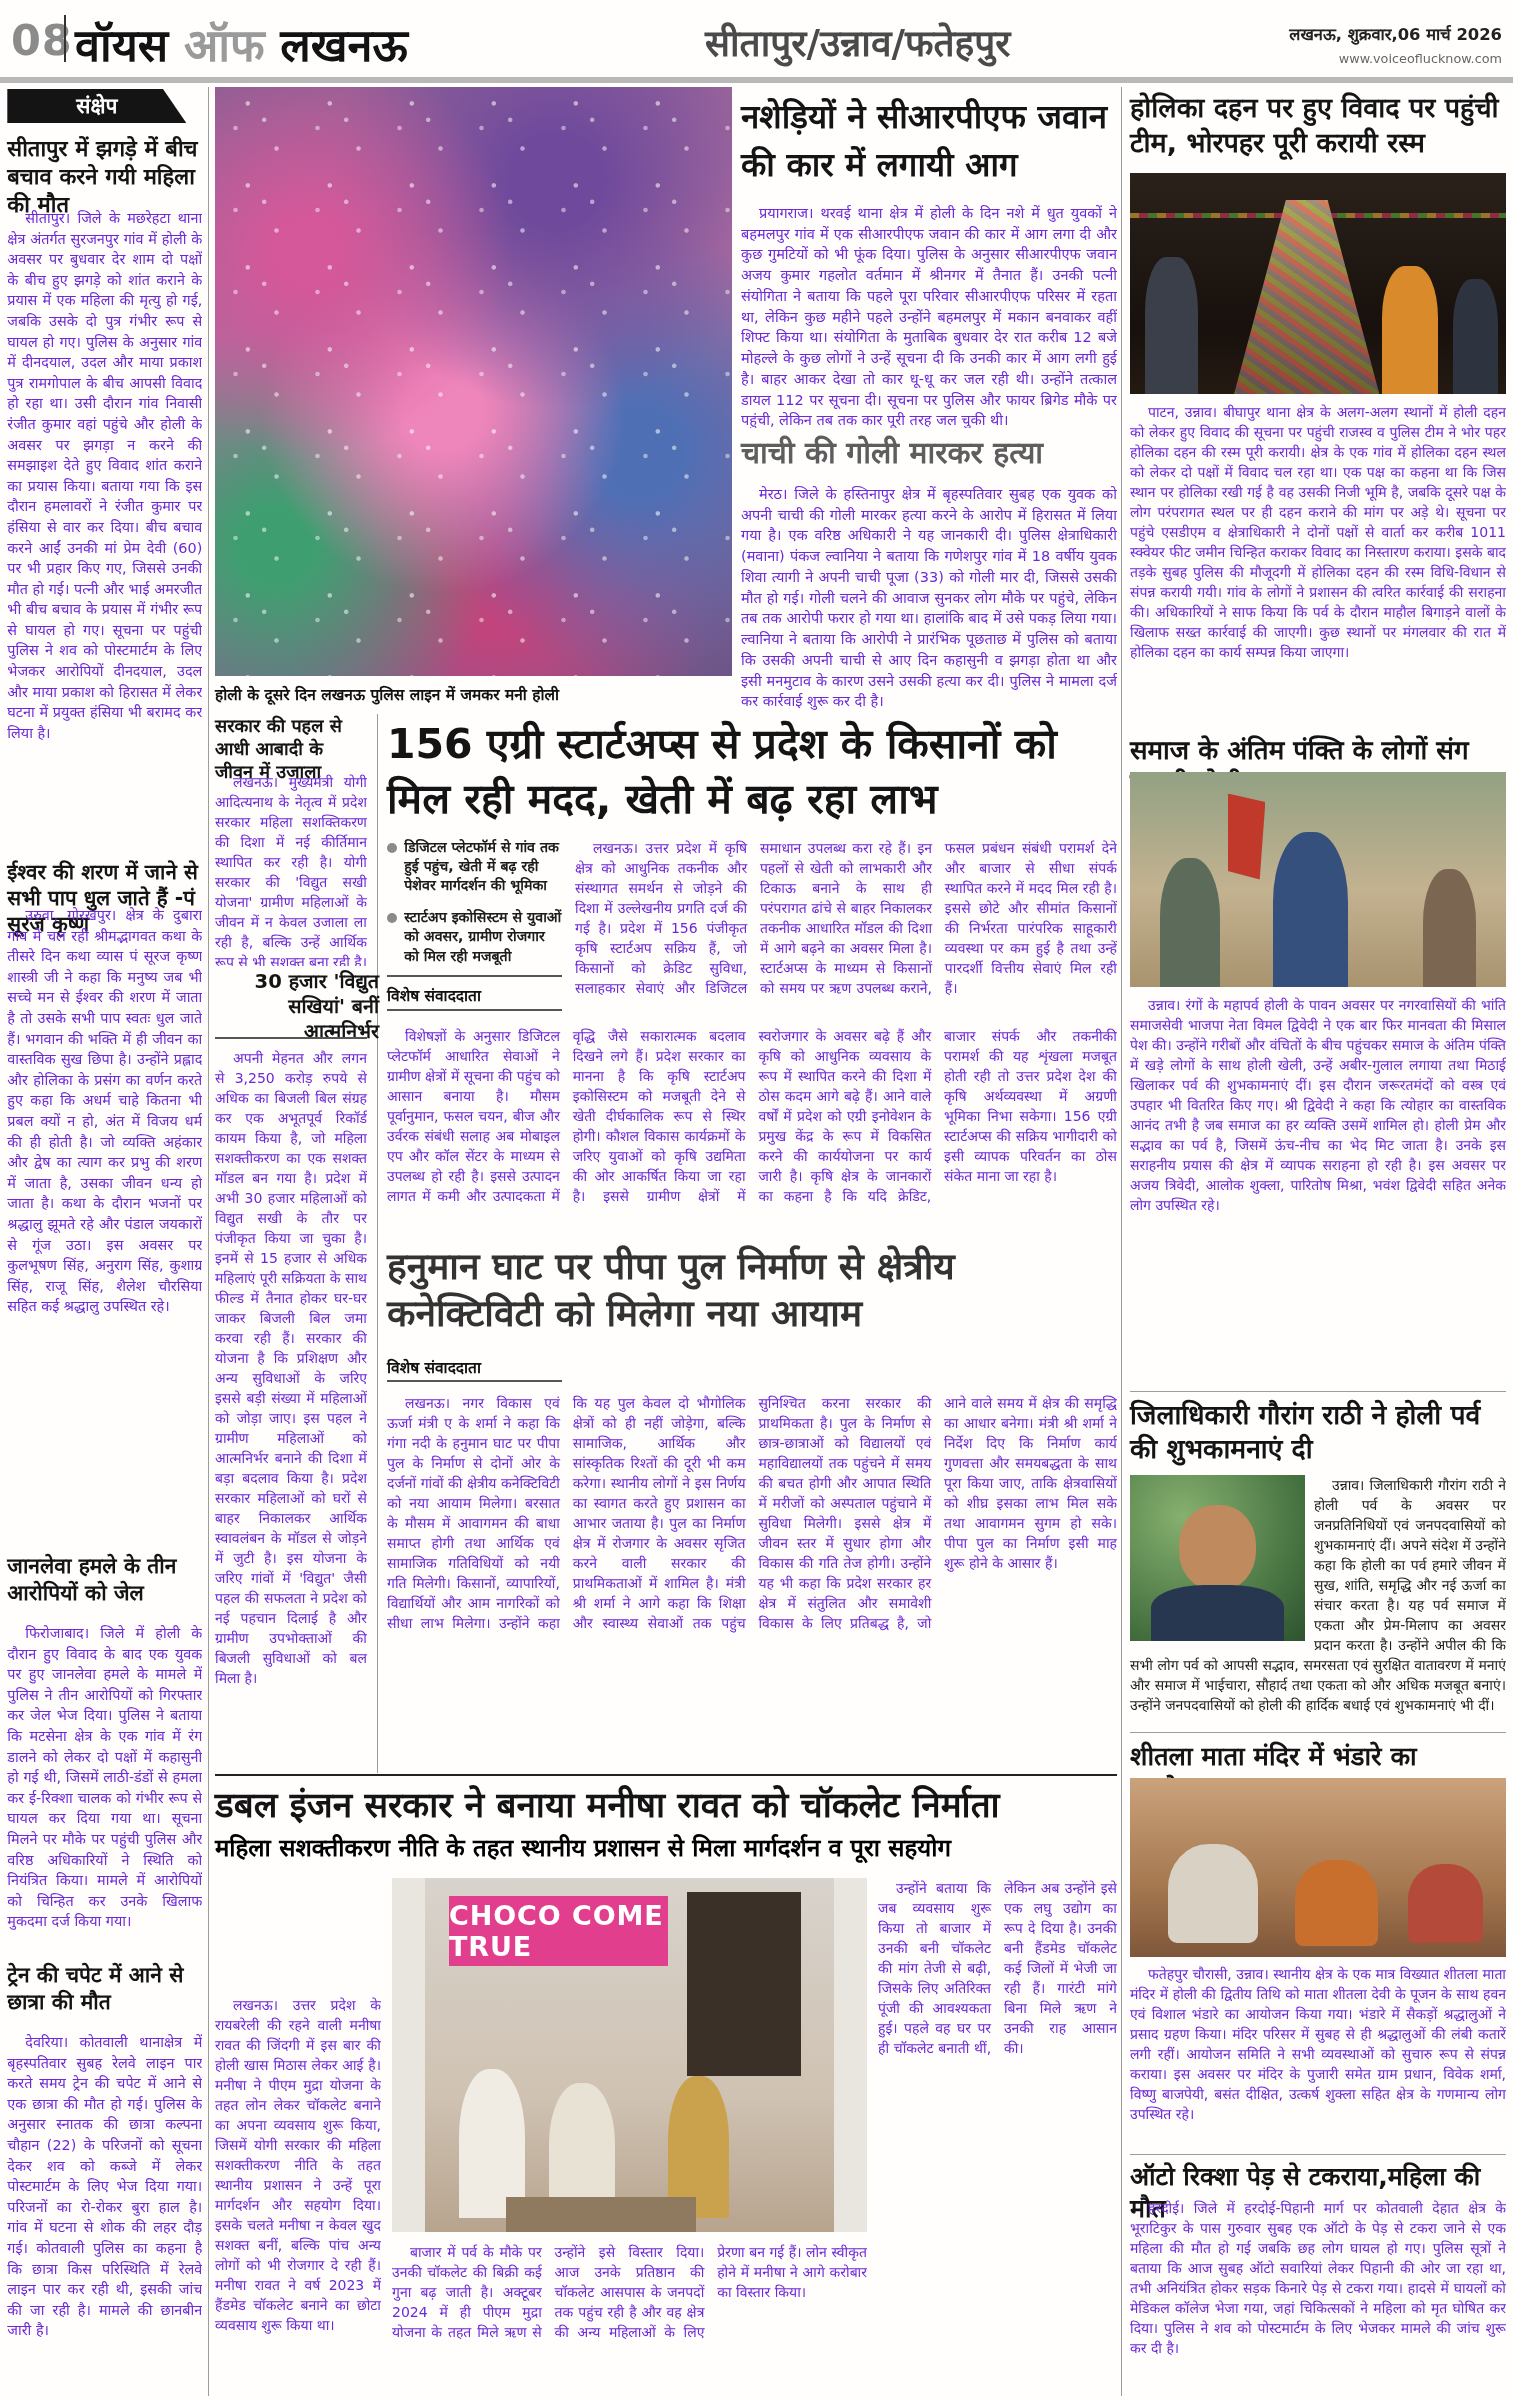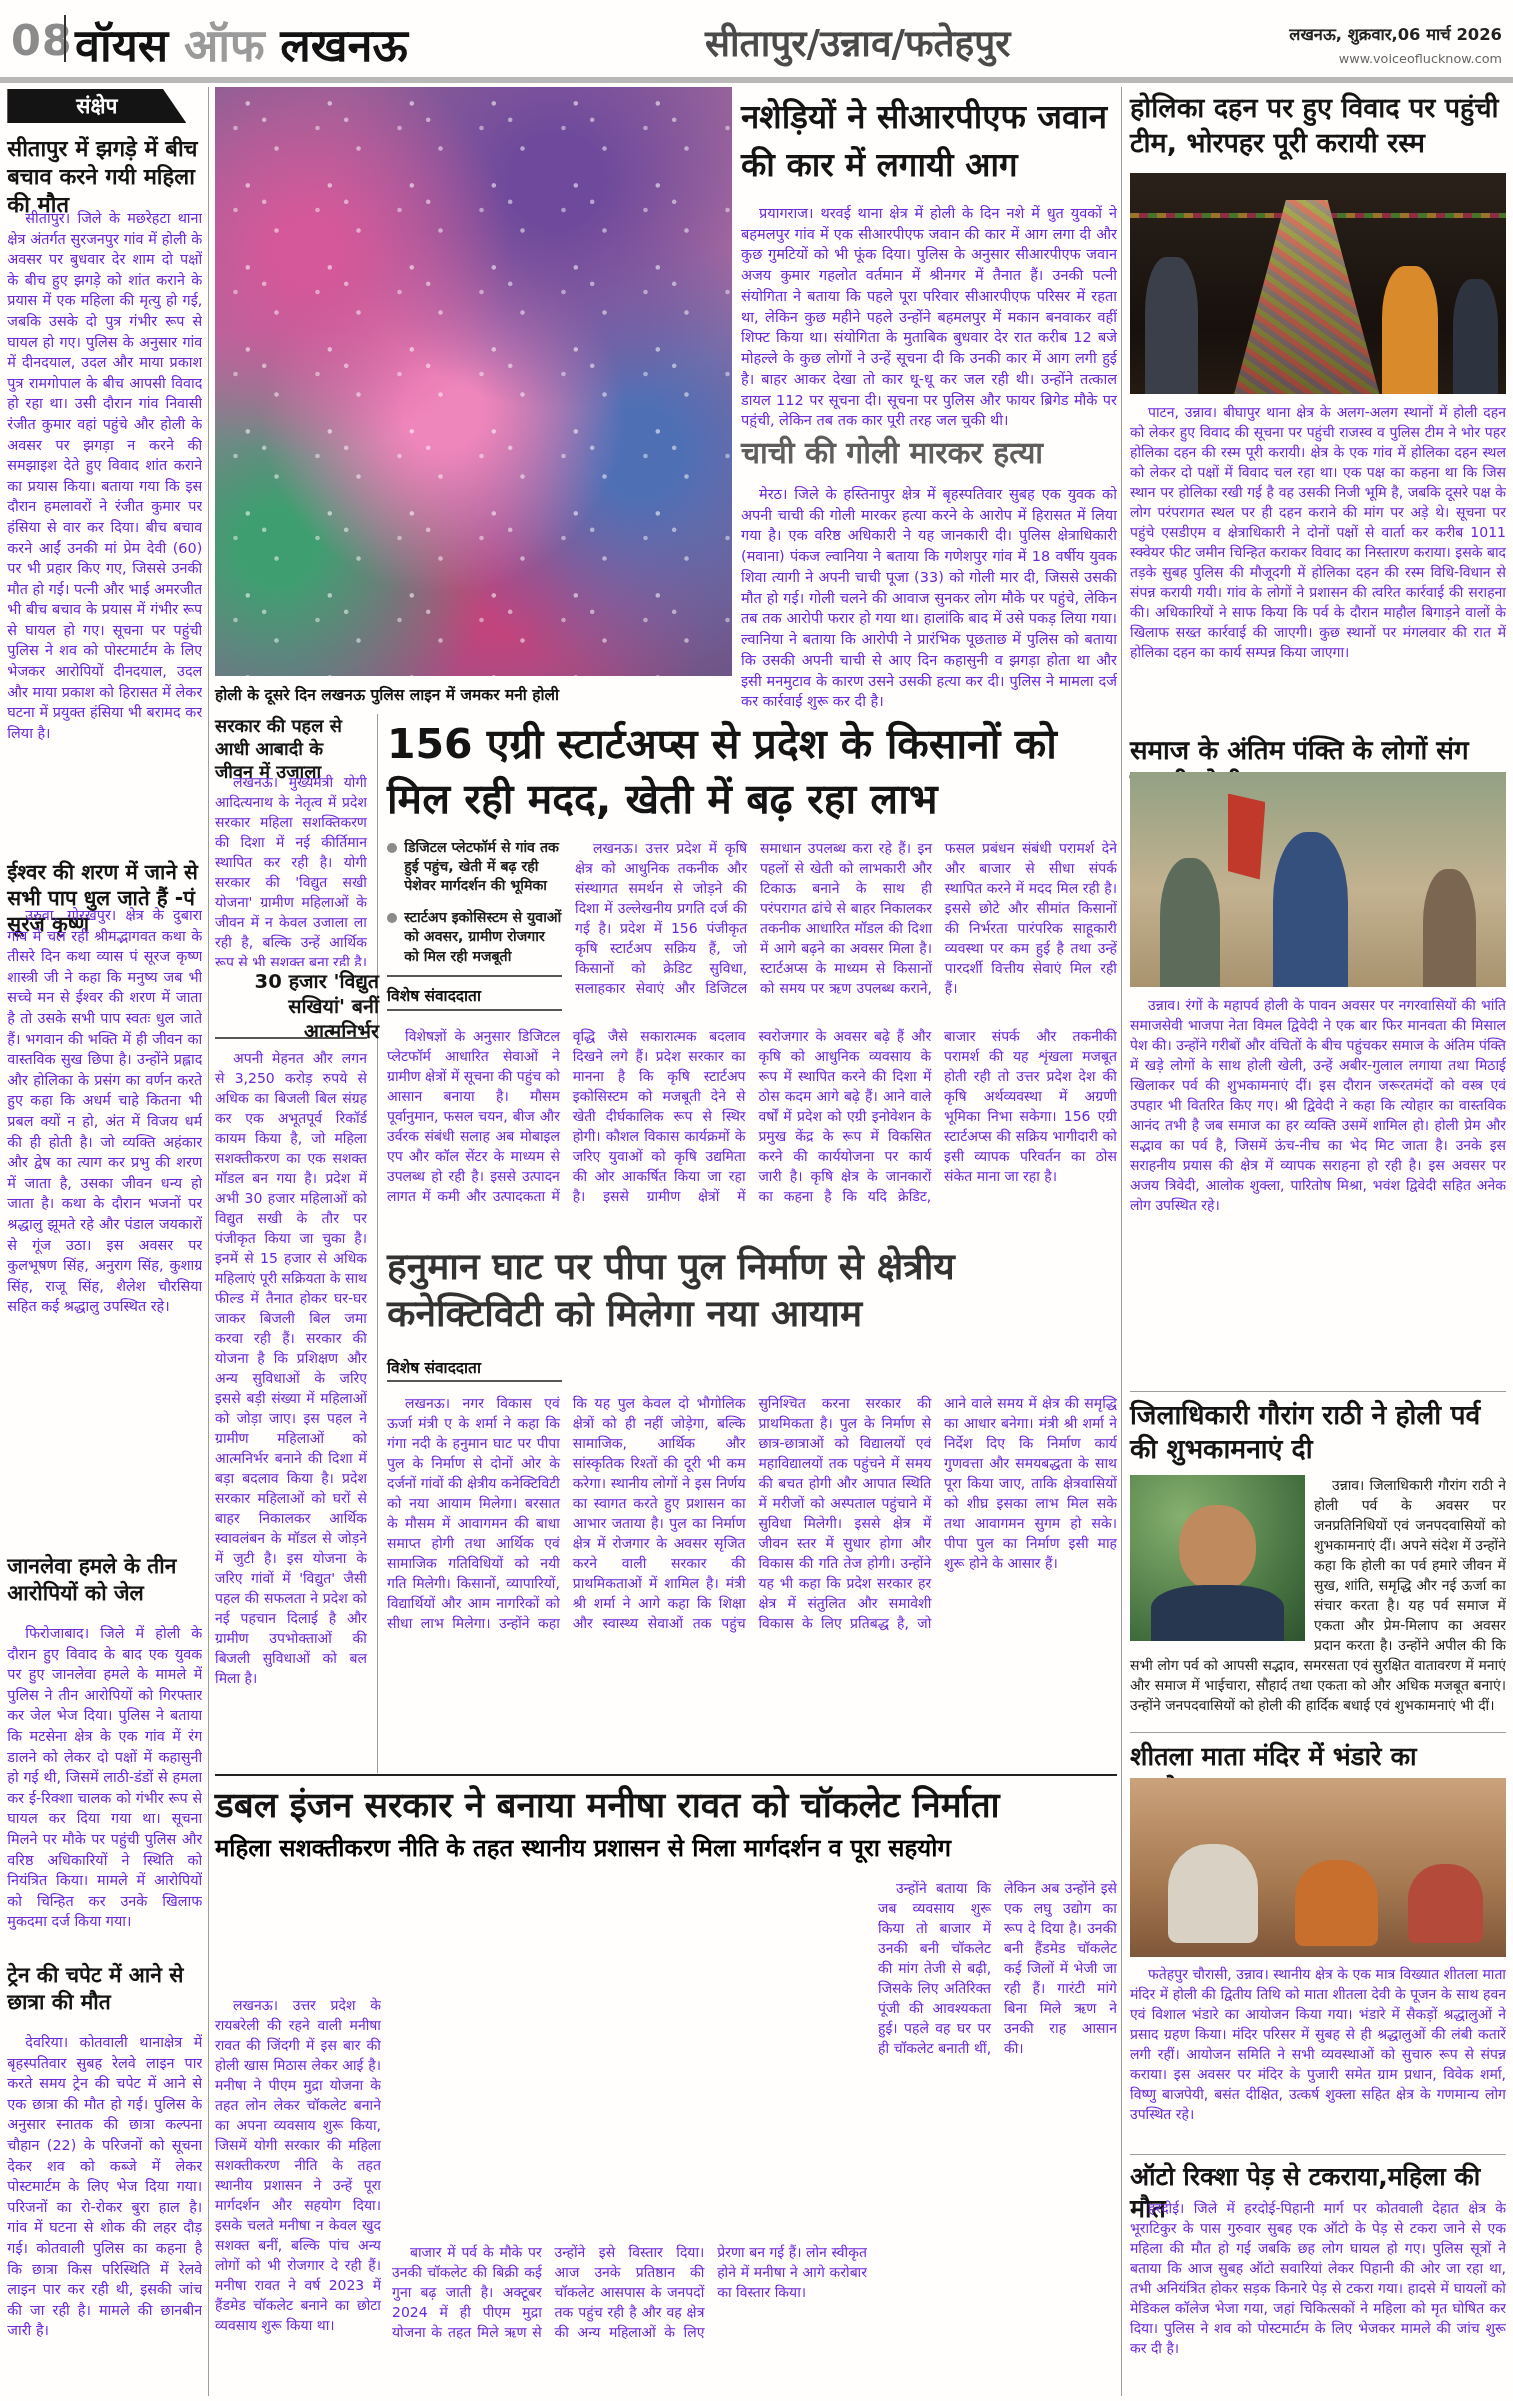--- a/index.html
+++ b/index.html
@@ -154,20 +154,30 @@
 
   <div class="hl" style="left:387px; top:1243px; width:657px; font-size:37px; color:#333;">हनुमान घाट पर पीपा पुल निर्माण से क्षेत्रीय कनेक्टिविटी को मिलेगा नया आयाम</div>
   <div class="byline" style="left:387px; top:1356px;">विशेष संवाददाता</div>
   <div class="hrule" style="left:387px; top:1380px; width:175px;"></div>
   <div class="bd cols4" style="left:387px; top:1393px; width:730px; height:376px; font-size:14px;">लखनऊ। नगर विकास एवं ऊर्जा मंत्री ए के शर्मा ने कहा कि गंगा नदी के हनुमान घाट पर पीपा पुल के निर्माण से दोनों ओर के दर्जनों गांवों की क्षेत्रीय कनेक्टिविटी को नया आयाम मिलेगा। बरसात के मौसम में आवागमन की बाधा समाप्त होगी तथा आर्थिक एवं सामाजिक गतिविधियों को नयी गति मिलेगी। किसानों, व्यापारियों, विद्यार्थियों और आम नागरिकों को सीधा लाभ मिलेगा। उन्होंने कहा कि यह पुल केवल दो भौगोलिक क्षेत्रों को ही नहीं जोड़ेगा, बल्कि सामाजिक, आर्थिक और सांस्कृतिक रिश्तों की दूरी भी कम करेगा। स्थानीय लोगों ने इस निर्णय का स्वागत करते हुए प्रशासन का आभार जताया है। पुल का निर्माण क्षेत्र में रोजगार के अवसर सृजित करने वाली सरकार की प्राथमिकताओं में शामिल है। मंत्री श्री शर्मा ने आगे कहा कि शिक्षा और स्वास्थ्य सेवाओं तक पहुंच सुनिश्चित करना सरकार की प्राथमिकता है। पुल के निर्माण से छात्र-छात्राओं को विद्यालयों एवं महाविद्यालयों तक पहुंचने में समय की बचत होगी और आपात स्थिति में मरीजों को अस्पताल पहुंचाने में सुविधा मिलेगी। इससे क्षेत्र में जीवन स्तर में सुधार होगा और विकास की गति तेज होगी। उन्होंने यह भी कहा कि प्रदेश सरकार हर क्षेत्र में संतुलित और समावेशी विकास के लिए प्रतिबद्ध है, जो आने वाले समय में क्षेत्र की समृद्धि का आधार बनेगा। मंत्री श्री शर्मा ने निर्देश दिए कि निर्माण कार्य गुणवत्ता और समयबद्धता के साथ पूरा किया जाए, ताकि क्षेत्रवासियों को शीघ्र इसका लाभ मिल सके तथा आवागमन सुगम हो सके। पीपा पुल का निर्माण इसी माह शुरू होने के आसार हैं।</div>
 
   <div class="hrule" style="left:215px; top:1774px; width:902px; background:#222;"></div>
   <div class="hl" style="left:215px; top:1783px; width:902px; font-size:35px;">डबल इंजन सरकार ने बनाया मनीषा रावत को चॉकलेट निर्माता</div>
   <div class="hl" style="left:215px; top:1833px; width:902px; font-size:24px; color:#000000;">महिला सशक्तीकरण नीति के तहत स्थानीय प्रशासन से मिला मार्गदर्शन व पूरा सहयोग</div>
   <div class="bd" style="left:215px; top:1995px; width:166px; height:396px; font-size:14px;">लखनऊ। उत्तर प्रदेश के रायबरेली की रहने वाली मनीषा रावत की जिंदगी में इस बार की होली खास मिठास लेकर आई है। मनीषा ने पीएम मुद्रा योजना के तहत लोन लेकर चॉकलेट बनाने का अपना व्यवसाय शुरू किया, जिसमें योगी सरकार की महिला सशक्तीकरण नीति के तहत स्थानीय प्रशासन ने उन्हें पूरा मार्गदर्शन और सहयोग दिया। इसके चलते मनीषा न केवल खुद सशक्त बनीं, बल्कि पांच अन्य लोगों को भी रोजगार दे रही हैं। मनीषा रावत ने वर्ष 2023 में हैंडमेड चॉकलेट बनाने का छोटा व्यवसाय शुरू किया था।</div>
+  <div class="photo ph-choco" style="left:392px; top:1878px; width:475px; height:354px;">
+    <div class="pillar-l"></div>
+    <div class="pillar-r"></div>
+    <div class="doorway"></div>
+    <div class="sign">CHOCO COME TRUE</div>
+    <div class="p1"></div>
+    <div class="p2"></div>
+    <div class="p3"></div>
+    <div class="table"></div>
+  </div>
   <div class="bd cols2" style="left:878px; top:1878px; width:239px; height:511px; font-size:14px;">उन्होंने बताया कि जब व्यवसाय शुरू किया तो बाजार में उनकी बनी चॉकलेट की मांग तेजी से बढ़ी, जिसके लिए अतिरिक्त पूंजी की आवश्यकता हुई। पहले वह घर पर ही चॉकलेट बनाती थीं, लेकिन अब उन्होंने इसे एक लघु उद्योग का रूप दे दिया है। उनकी बनी हैंडमेड चॉकलेट कई जिलों में भेजी जा रही हैं। गारंटी मांगे बिना मिले ऋण ने उनकी राह आसान की।</div>
   <div class="bd cols3" style="left:392px; top:2242px; width:475px; height:150px; font-size:14px;">बाजार में पर्व के मौके पर उनकी चॉकलेट की बिक्री कई गुना बढ़ जाती है। अक्टूबर 2024 में ही पीएम मुद्रा योजना के तहत मिले ऋण से उन्होंने इसे विस्तार दिया। आज उनके प्रतिष्ठान की चॉकलेट आसपास के जनपदों तक पहुंच रही है और वह क्षेत्र की अन्य महिलाओं के लिए प्रेरणा बन गई हैं। लोन स्वीकृत होने में मनीषा ने आगे करोबार का विस्तार किया।</div>
 
   <div class="hl" style="left:1130px; top:91px; width:376px; font-size:27px;">होलिका दहन पर हुए विवाद पर पहुंची टीम, भोरपहर पूरी करायी रस्म</div>
   <div class="photo ph-holika" style="left:1130px; top:173px; width:376px; height:221px;">
     <div class="garland"></div>
     <div class="pyre"></div>
     <div class="fig-dark1"></div>
     <div class="fig-orange"></div>
     <div class="fig-dark2"></div>

